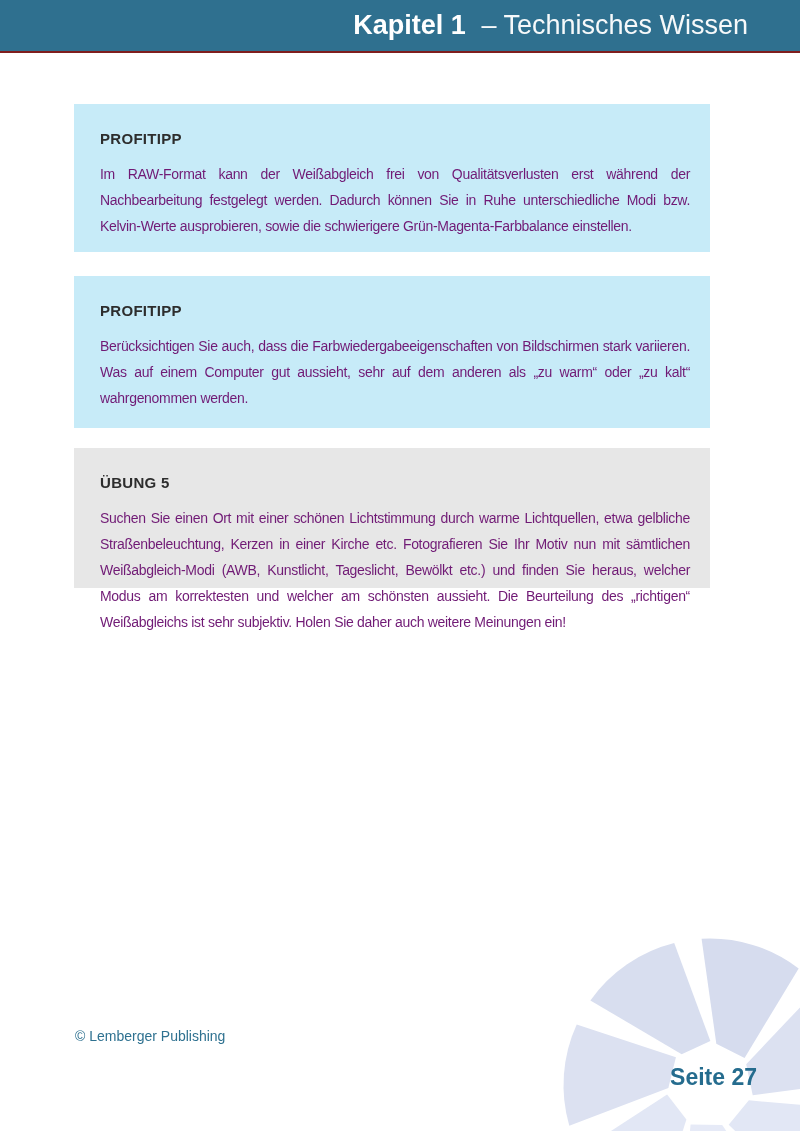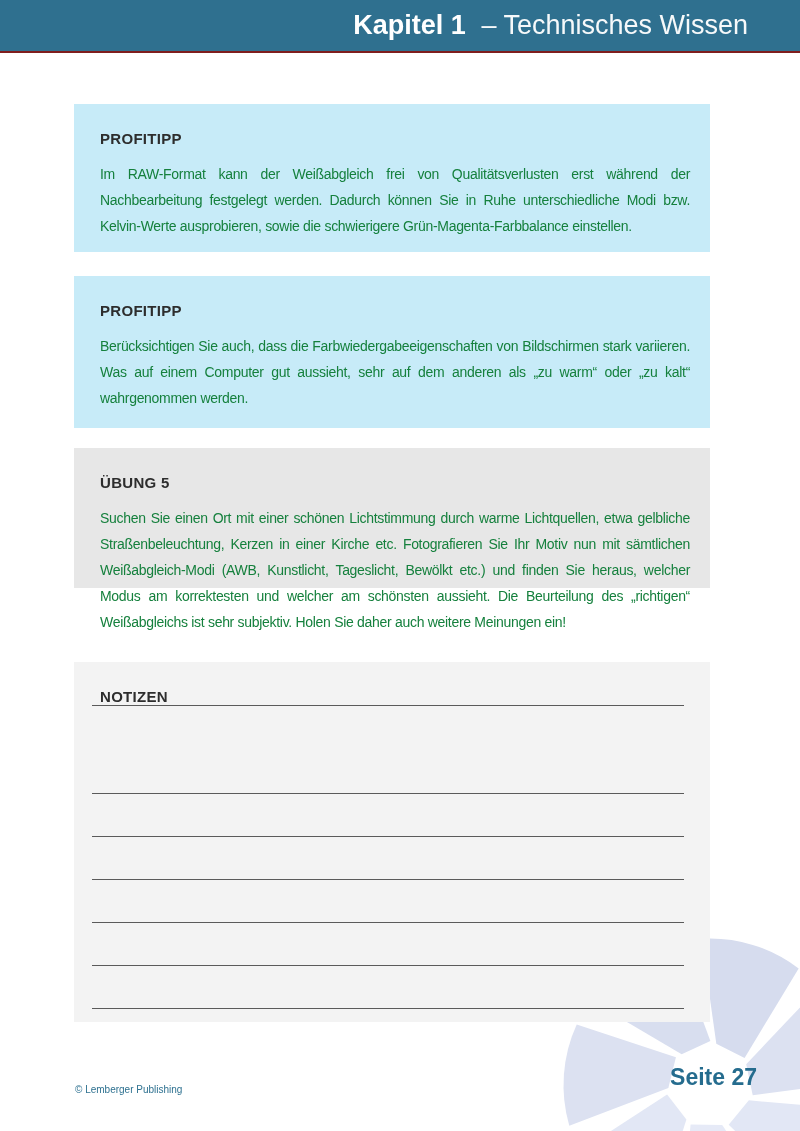--- a/index.html
+++ b/index.html
@@ -28,38 +28,38 @@
   .box-exercise{background:#E7E7E7;}
   .box-notes{background:#F3F3F3;}
   .box1{top:104px;height:148px;}
   .box2{top:276px;height:152px;}
   .box3{top:448px;height:140px;}
   .box4{top:662px;height:360px;}
   .box-title{
     font-size:15px;font-weight:700;color:#2D2D2D;letter-spacing:.3px;
   }
   .box-body{
-    margin-top:14px;font-size:14px;line-height:26px;color:#15803d;
+    margin-top:14px;font-size:14px;line-height:26px;color:#701a75;
     text-align:justify;letter-spacing:-0.3px;
   }
   
   .note-line{
     position:absolute;left:18px;right:26px;height:0;
     border-bottom:1.5px solid #5A5A5A;
   }
   .note-line:nth-of-type(1){top:88px;}
   .note-line:nth-of-type(2){top:131px;}
   .note-line:nth-of-type(3){top:174px;}
   .note-line:nth-of-type(4){top:217px;}
   .note-line:nth-of-type(5){top:260px;}
   .note-line:nth-of-type(6){top:303px;}
   .note-line:nth-of-type(7){top:346px;}
   
   .copyright{
-    position:absolute;left:75px;top:1084px;font-size:10px;
+    position:absolute;left:75px;top:1028px;font-size:14px;
     color:#2E7190;z-index:2;
   }
   .page-number{
     position:absolute;right:43px;top:1064px;font-size:23px;font-weight:700;
     color:#256C8E;z-index:2;
   }
   
   .aperture-logo{
     position:absolute;left:535px;top:910px;width:350px;height:350px;z-index:0;
   }
@@ -96,27 +96,17 @@
   <section class="box box-tip box2">
     <div class="box-title">PROFITIPP</div>
     <div class="box-body">Berücksichtigen Sie auch, dass die Farbwiedergabeeigenschaften von Bildschirmen stark variieren. Was auf einem Computer gut aussieht, sehr auf dem anderen als „zu warm“ oder „zu kalt“ wahrgenommen werden.</div>
   </section>
 
   <section class="box box-exercise box3">
     <div class="box-title">ÜBUNG 5</div>
     <div class="box-body">Suchen Sie einen Ort mit einer schönen Lichtstimmung durch warme Lichtquellen, etwa gelbliche Straßenbeleuchtung, Kerzen in einer Kirche etc. Fotografieren Sie Ihr Motiv nun mit sämtlichen Weißabgleich-Modi (AWB, Kunstlicht, Tageslicht, Bewölkt etc.) und finden Sie heraus, welcher Modus am korrektesten und welcher am schönsten aussieht. Die Beurteilung des „richtigen“ Weißabgleichs ist sehr subjektiv. Holen Sie daher auch weitere Meinungen ein!</div>
   </section>
 
-  <section class="box box-notes box4">
-    <div class="box-title">NOTIZEN</div>
-    <div class="note-line"></div>
-    <div class="note-line"></div>
-    <div class="note-line"></div>
-    <div class="note-line"></div>
-    <div class="note-line"></div>
-    <div class="note-line"></div>
-    <div class="note-line"></div>
-  </section>
 
   <div class="copyright">© Lemberger Publishing</div>
   <div class="page-number">Seite 27</div>
 
 </div>
 
 </body></html>

